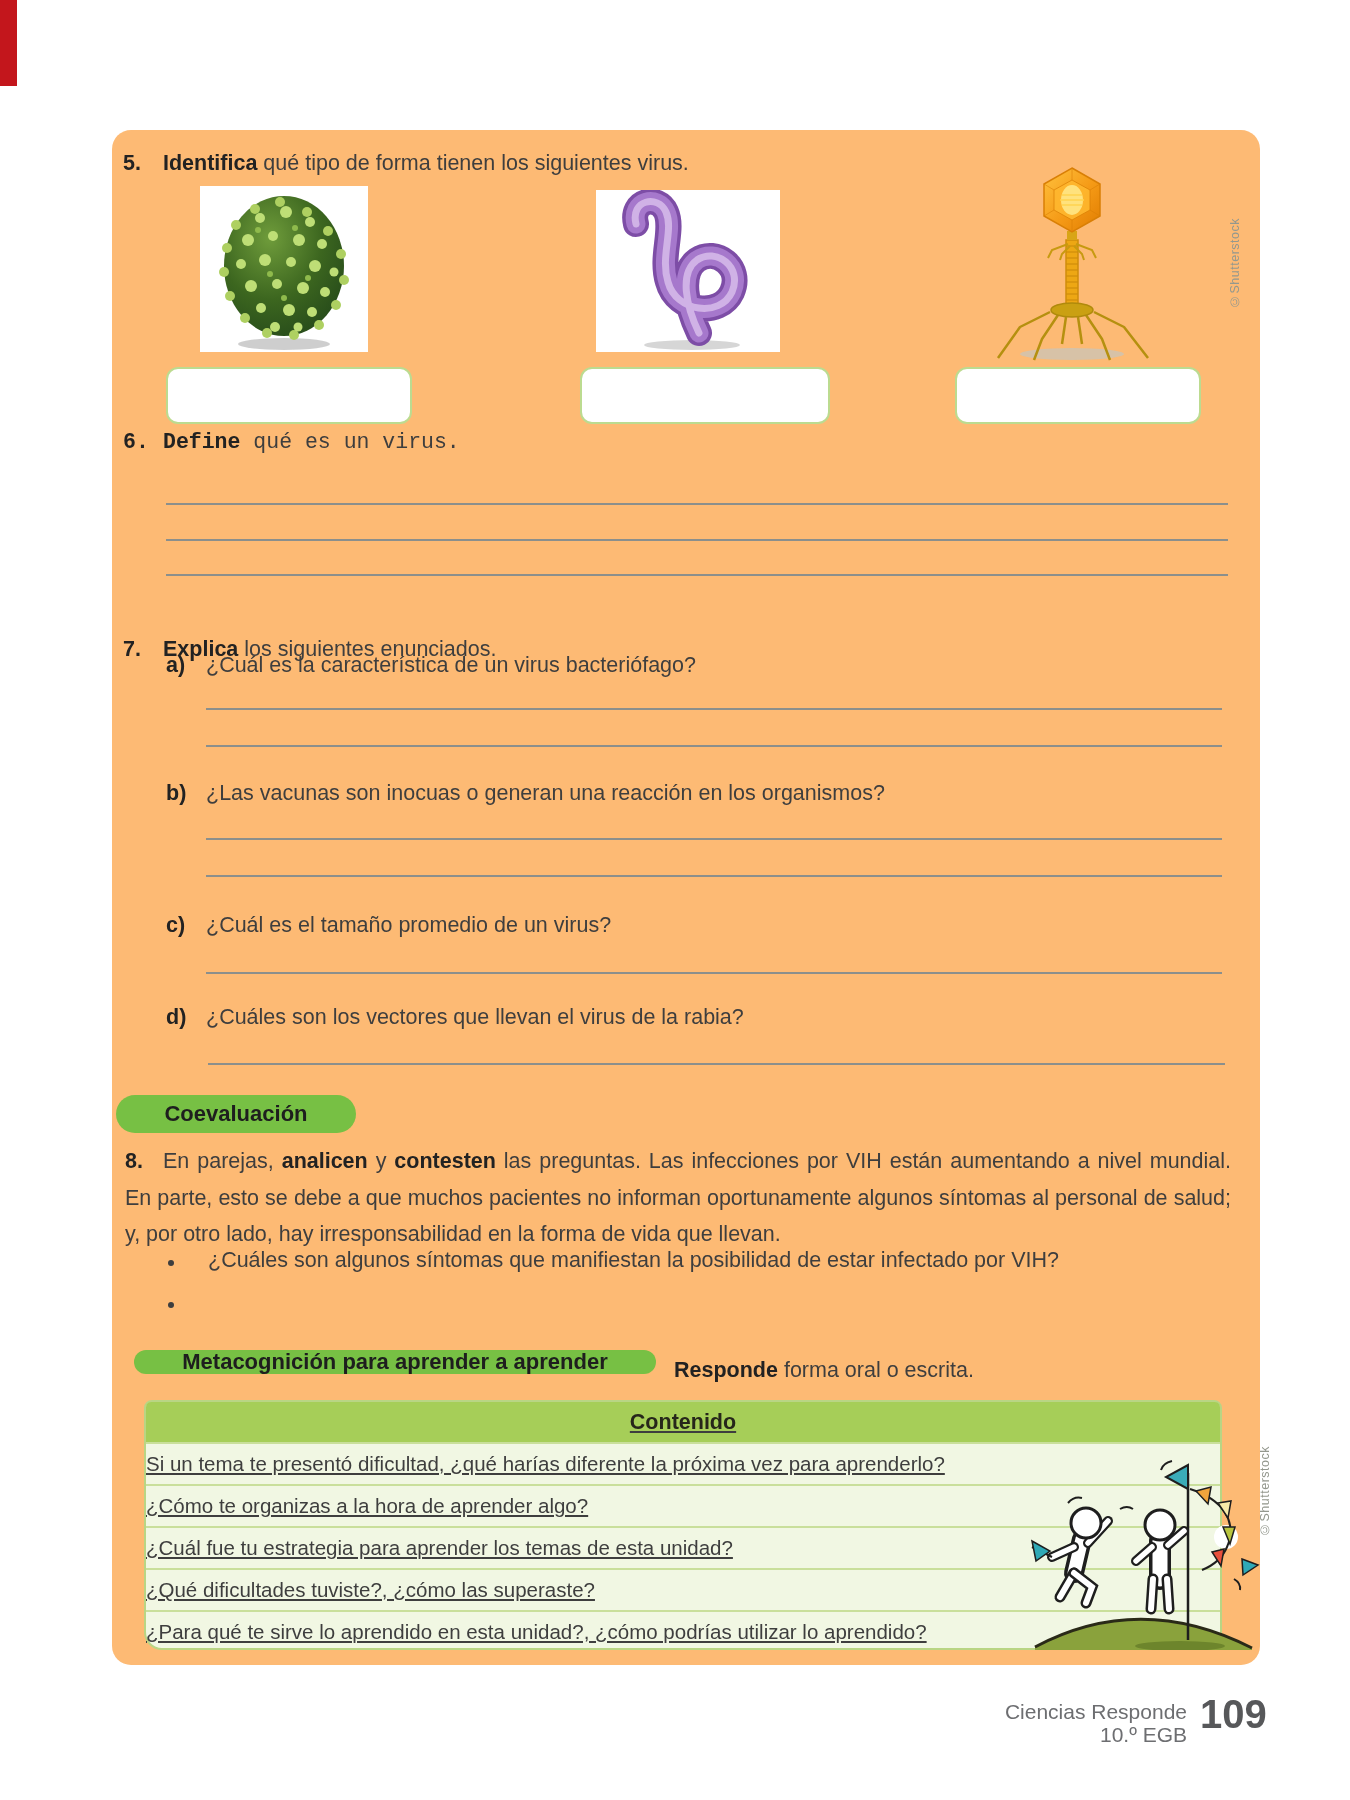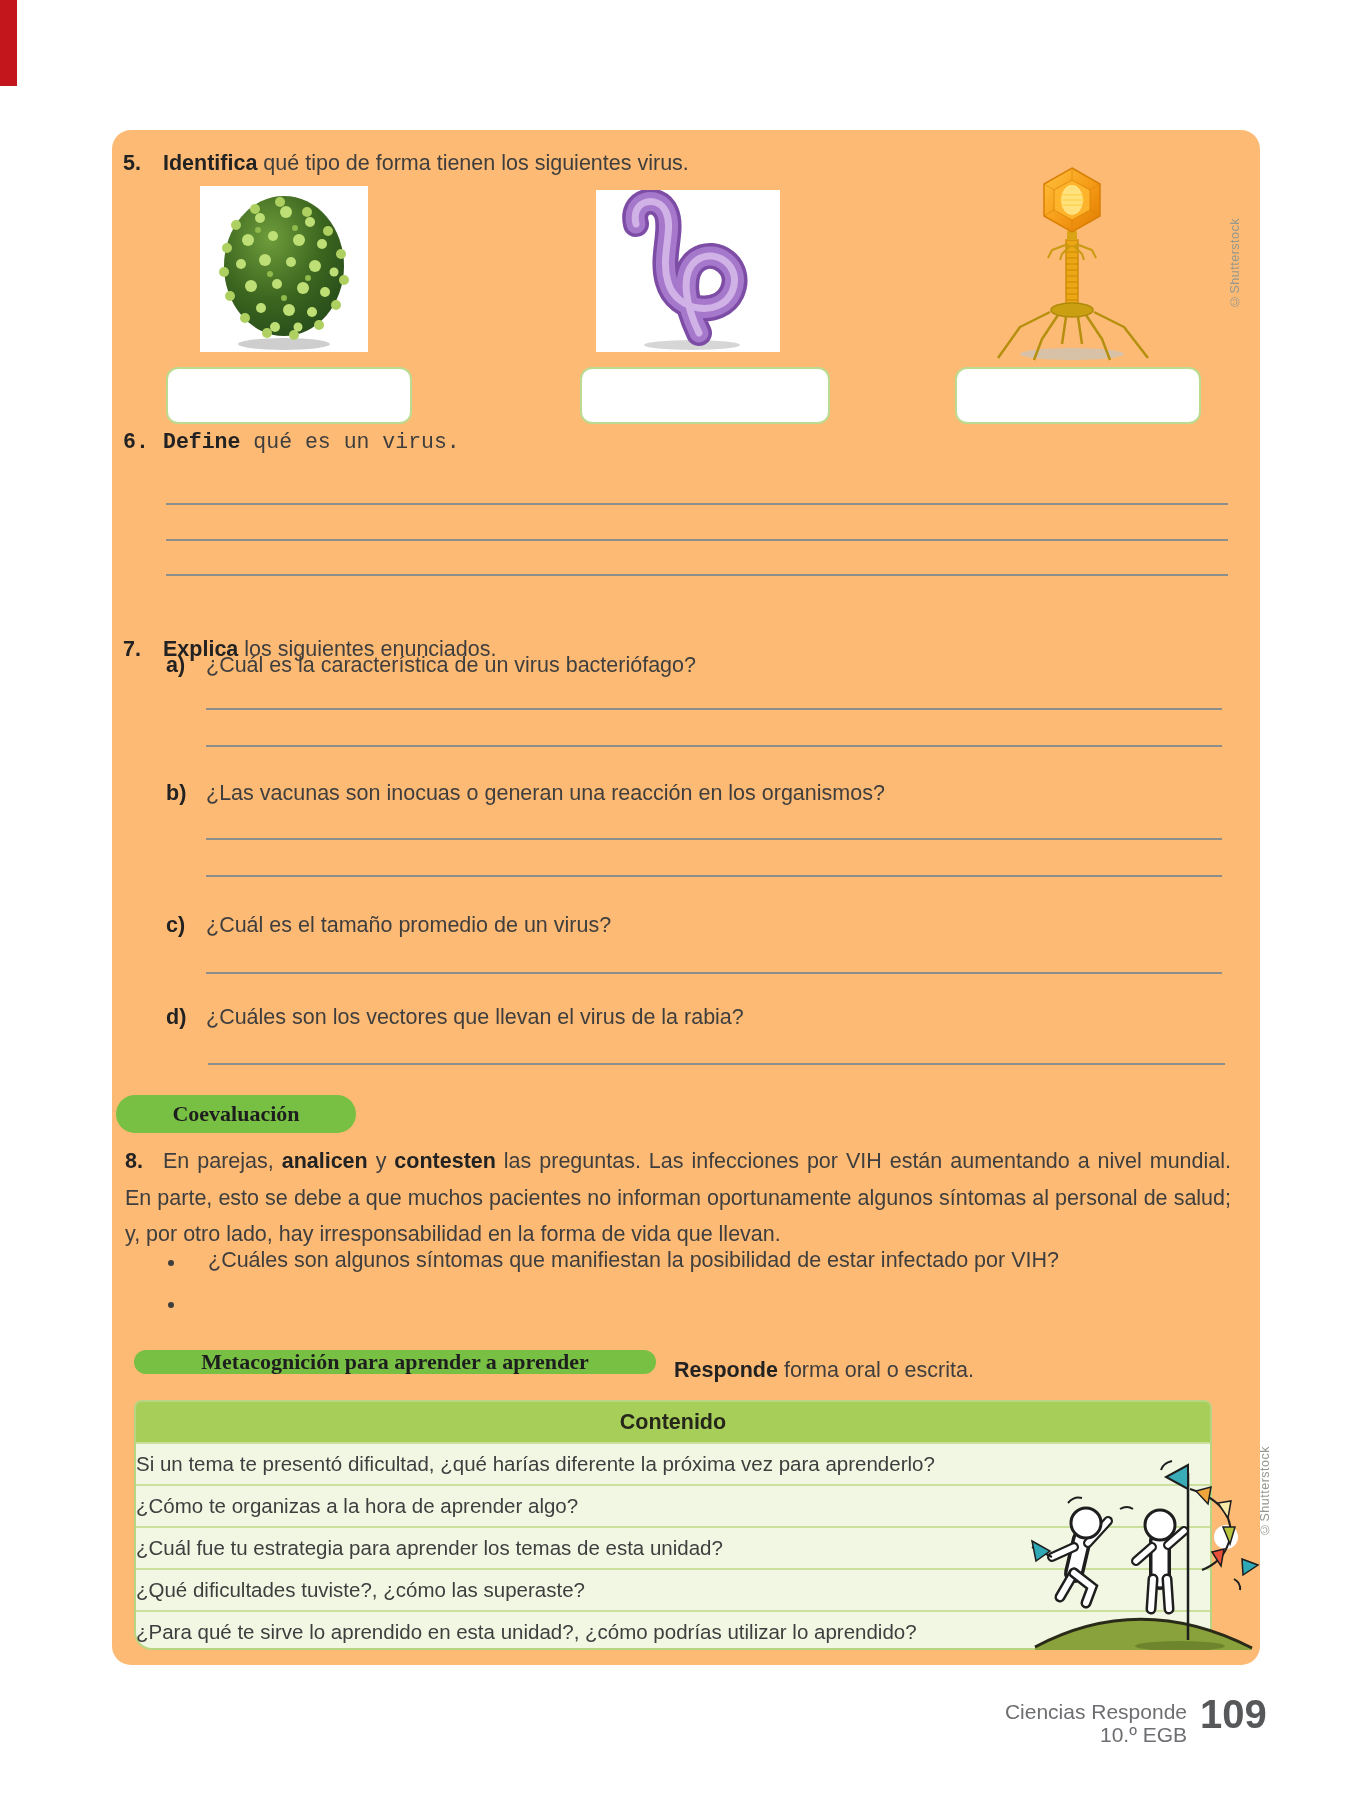--- a/index.html
+++ b/index.html
@@ -20,21 +20,21 @@
   .sub-text { position:absolute; font-size:21.5px; white-space:nowrap; }
   .answer-line { position:absolute; height:0; border-top:2px solid #8b8f8c; }
   .answer-box {
     position:absolute; height:53px; background:#ffffff;
     border:2px solid #bcdb90; border-radius:12px;
   }
   .img-box { position:absolute; background:#ffffff; }
   .badge {
     position:absolute; background:#77c044; border-radius:24px;
     display:flex; align-items:center; justify-content:center;
-    font-weight:bold; color:#1e1e1e; font-size:22px;font-family:Liberation Serif, serif;
+    font-weight:bold; color:#1e1e1e; font-size:22px;
   }
   .responde { position:absolute; font-size:21.5px; }
   .responde b { color:#222222; }
   .para { position:absolute; font-size:21.5px; line-height:36.5px; text-align:justify; }
   .para .num { font-weight:bold; color:#222222; }
   .para b { color:#222222; }
   .bullet-row { position:absolute; font-size:21.5px; }
   .bullet-dot { position:absolute; width:6px; height:6px; border-radius:50%; background:#3e3e3e; }
   .meta-table {
     position:absolute; background:#f1f7e3;
@@ -252,21 +252,21 @@
     <div class="bullet-row" style="left:96px; top:1118px;">¿Cuáles son algunos síntomas que manifiestan la posibilidad de estar infectado por VIH?</div>
     <div class="bullet-dot" style="left:56px; top:1172px;"></div>
 
     <div class="badge" style="left:22px; top:1220px; width:522px; height:24px;">
       <span>Metacognición para aprender a aprender</span>
     </div>
     <div class="responde" style="left:562px; top:1228px;">
       <b>Responde</b><span> forma oral o escrita.</span>
     </div>
 
-    <div class="meta-table" style="left:22px; top:1270px; width:1078px; height:250px;">
+    <div class="meta-table" style="left:32px; top:1270px; width:1078px; height:250px;text-decoration:underline;">
       <div class="thead">Contenido</div>
       <div class="trow">Si un tema te presentó dificultad, ¿qué harías diferente la próxima vez para aprenderlo?</div>
       <div class="trow">¿Cómo te organizas a la hora de aprender algo?</div>
       <div class="trow">¿Cuál fue tu estrategia para aprender los temas de esta unidad?</div>
       <div class="trow">¿Qué dificultades tuviste?, ¿cómo las superaste?</div>
       <div class="trow">¿Para qué te sirve lo aprendido en esta unidad?, ¿cómo podrías utilizar lo aprendido?</div>
     </div>
 
     <div class="illu-clip" style="left:908px; top:1315px; width:240px; height:205px;">
       <svg width="240" height="205" viewBox="0 0 240 205">

